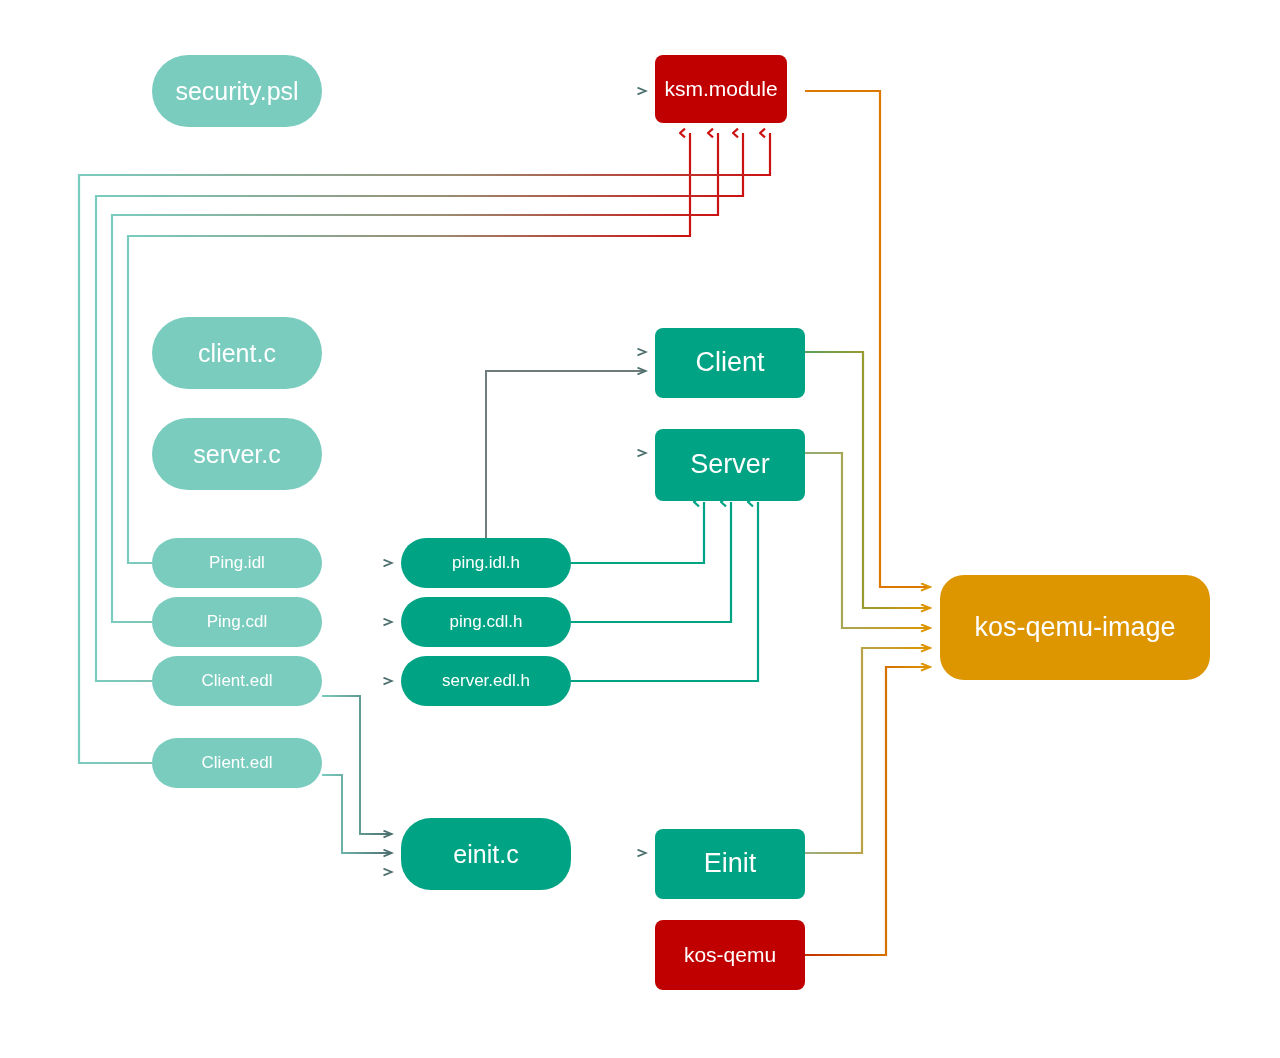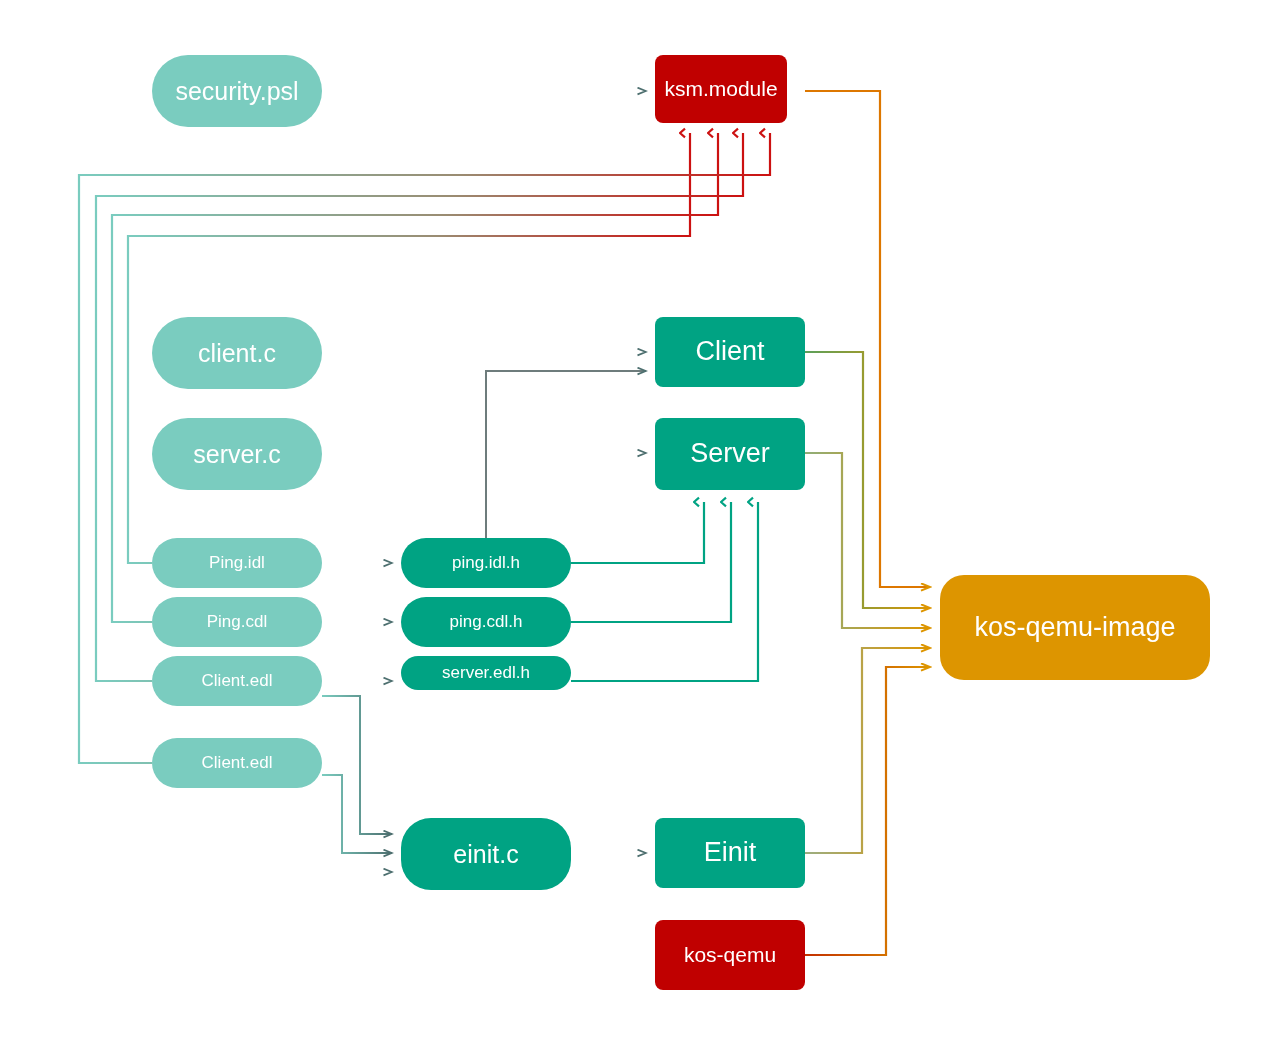--- a/index.html
+++ b/index.html
@@ -3,21 +3,21 @@
 <meta charset="utf-8">
 <style>
   html,body{margin:0;padding:0;background:#ffffff;}
   body{font-family:"Liberation Sans","DejaVu Sans",sans-serif;}
   #stage{position:relative;width:1280px;height:1058px;background:#fff;overflow:hidden;}
   #wires{position:absolute;left:0;top:0;width:1280px;height:1058px;pointer-events:none;}
   .node{position:absolute;display:flex;align-items:center;justify-content:center;
         color:#ffffff;text-align:center;box-sizing:border-box;line-height:1.15;}
   .n-src{background:#7ACCBF;border-radius:36px;}
   .n-gen{background:#00A383;border-radius:30px;}
-  .n-bin{background:#00A383;border-radius:8px;}
+  .n-bin{background:#00A383;border-radius:8px;margin-top:11px;}
   .n-red{background:#C00000;border-radius:8px;}
   .n-img{background:#DD9500;border-radius:24px;}
   .t-lg{font-size:25px;}
   .t-md{font-size:21px;}
   .t-sm{font-size:17px;}
   .t-xl{font-size:27px;}
 </style>
 </head>
 <body>
 
@@ -116,21 +116,21 @@
   <div class="node n-src t-sm" style="left:152px;top:538px;width:170px;height:50px">Ping.idl</div>
 
   <div class="node n-gen t-sm" style="left:401px;top:538px;width:170px;height:50px">ping.idl.h</div>
 
   <div class="node n-src t-sm" style="left:152px;top:597px;width:170px;height:50px">Ping.cdl</div>
 
   <div class="node n-gen t-sm" style="left:401px;top:597px;width:170px;height:50px">ping.cdl.h</div>
 
   <div class="node n-src t-sm" style="left:152px;top:656px;width:170px;height:50px">Client.edl</div>
 
-  <div class="node n-gen t-sm" style="left:401px;top:656px;width:170px;height:34px">server.edl.h</div>
+  <div class="node n-gen t-sm" style="left:401px;top:656px;width:170px;height:50px">server.edl.h</div>
 
   <div class="node n-src t-sm" style="left:152px;top:738px;width:170px;height:50px">Client.edl</div>
 
 
   <div class="node n-gen t-lg" style="left:401px;top:818px;width:170px;height:72px">einit.c</div>
 
   <div class="node n-bin t-xl" style="left:655px;top:818px;width:150px;height:70px">Einit</div>
 
   <div class="node n-red t-md" style="left:655px;top:920px;width:150px;height:70px">kos-qemu</div>
 

